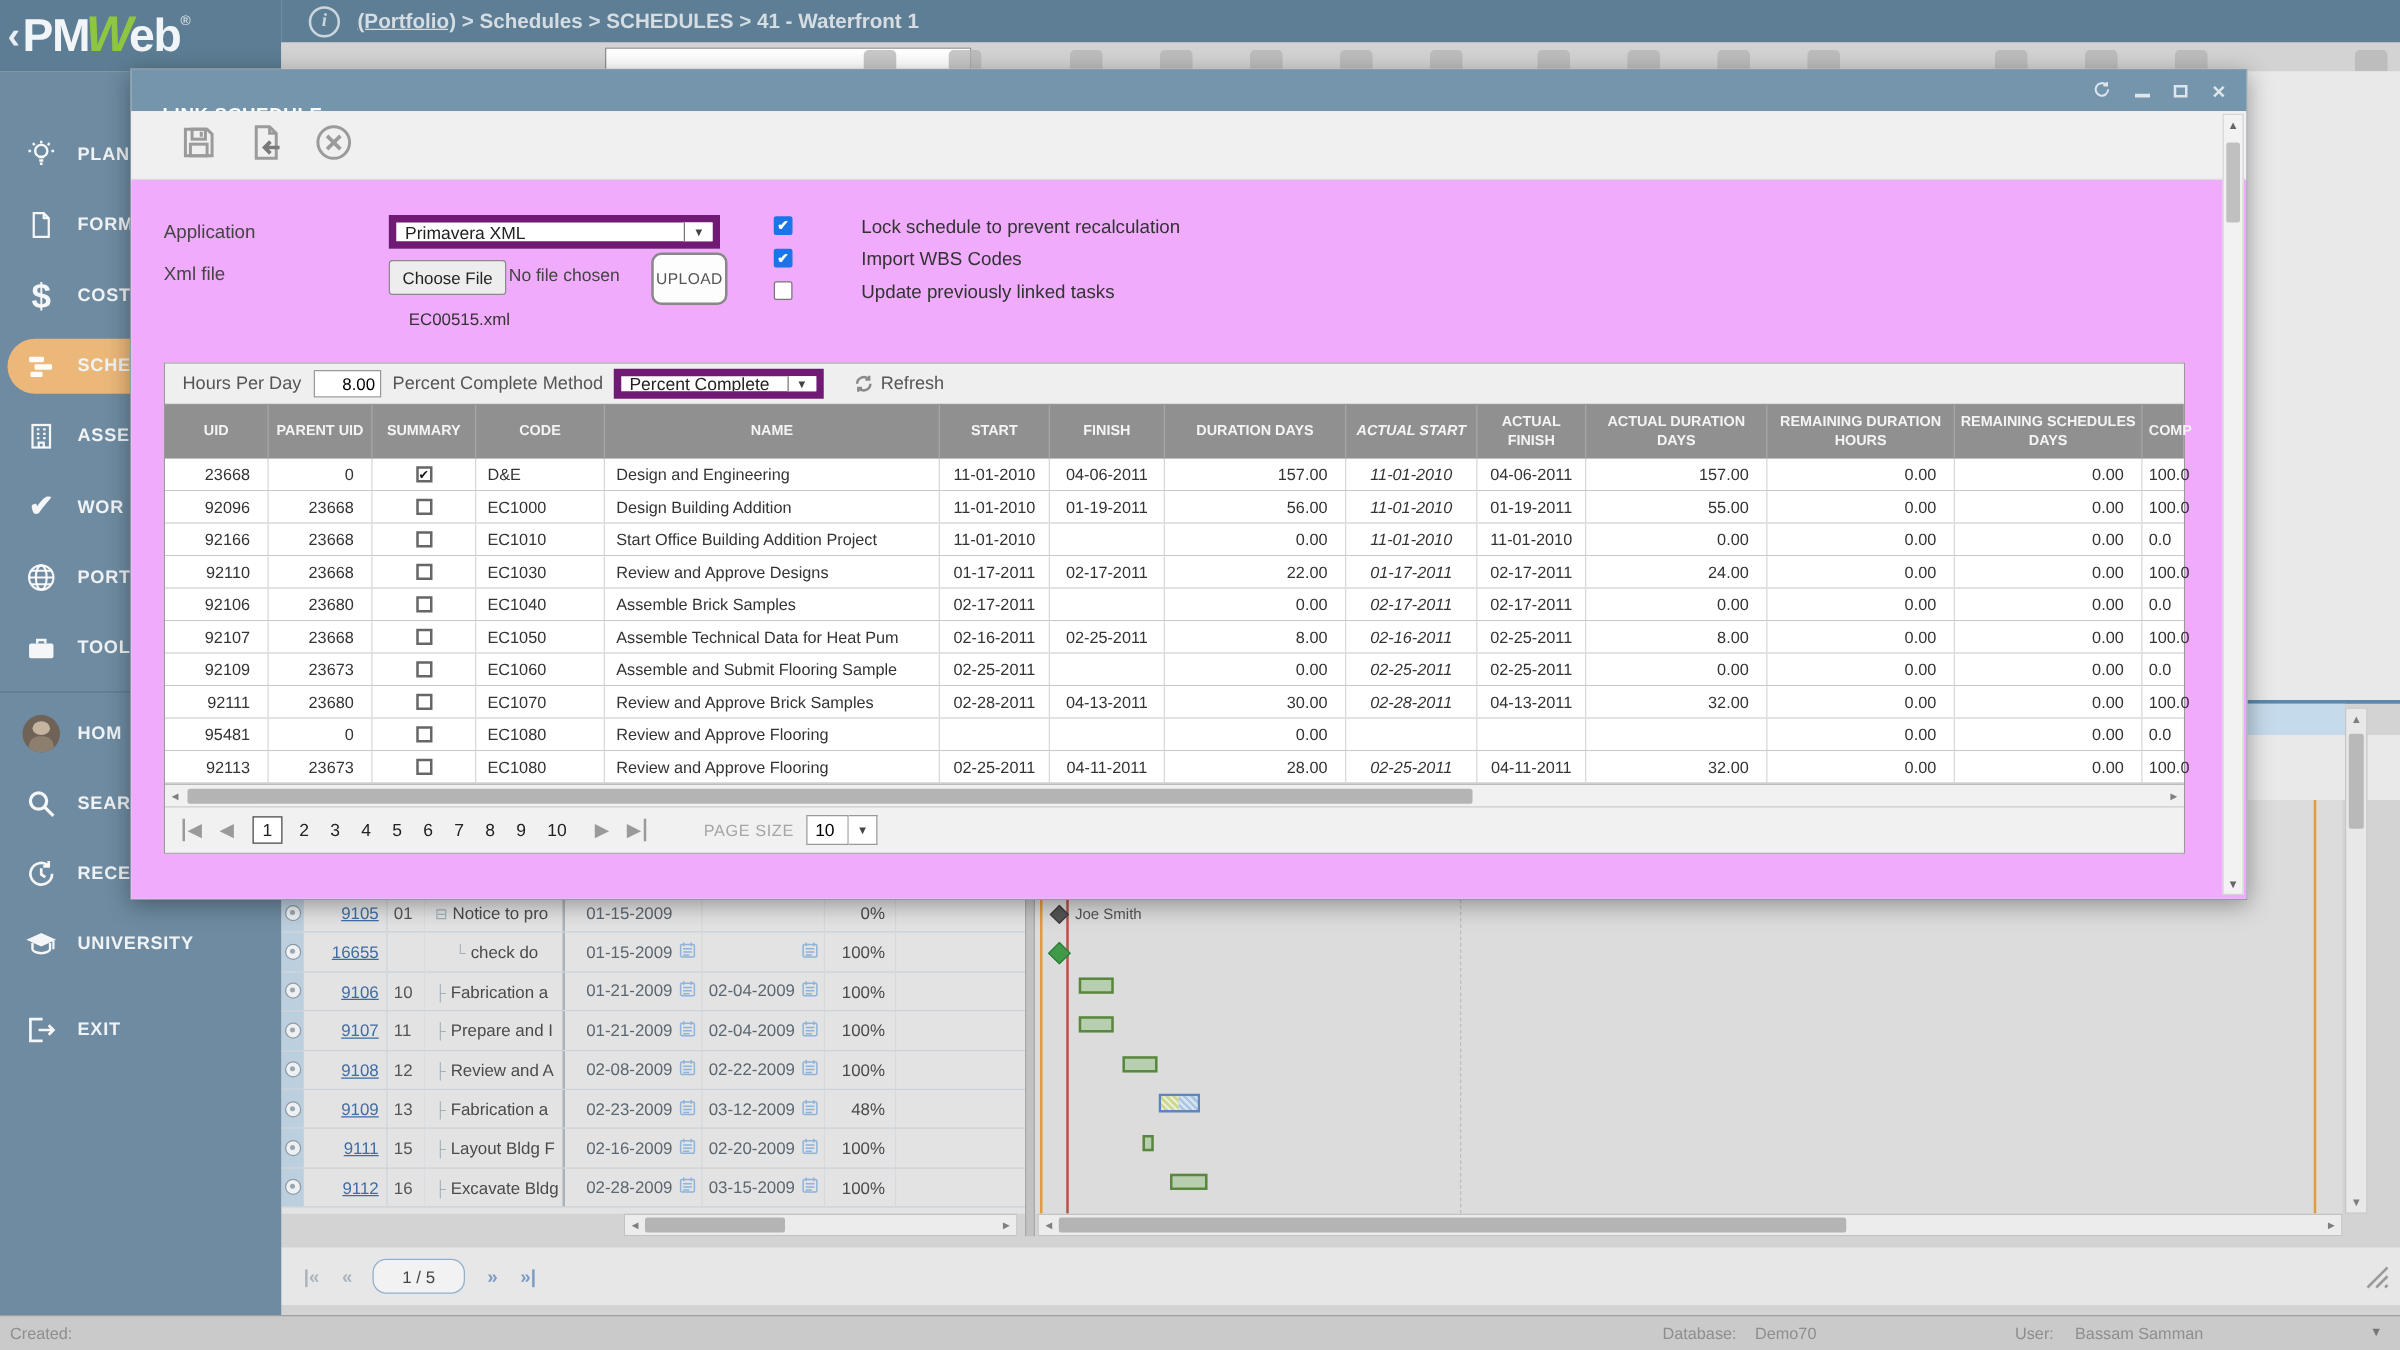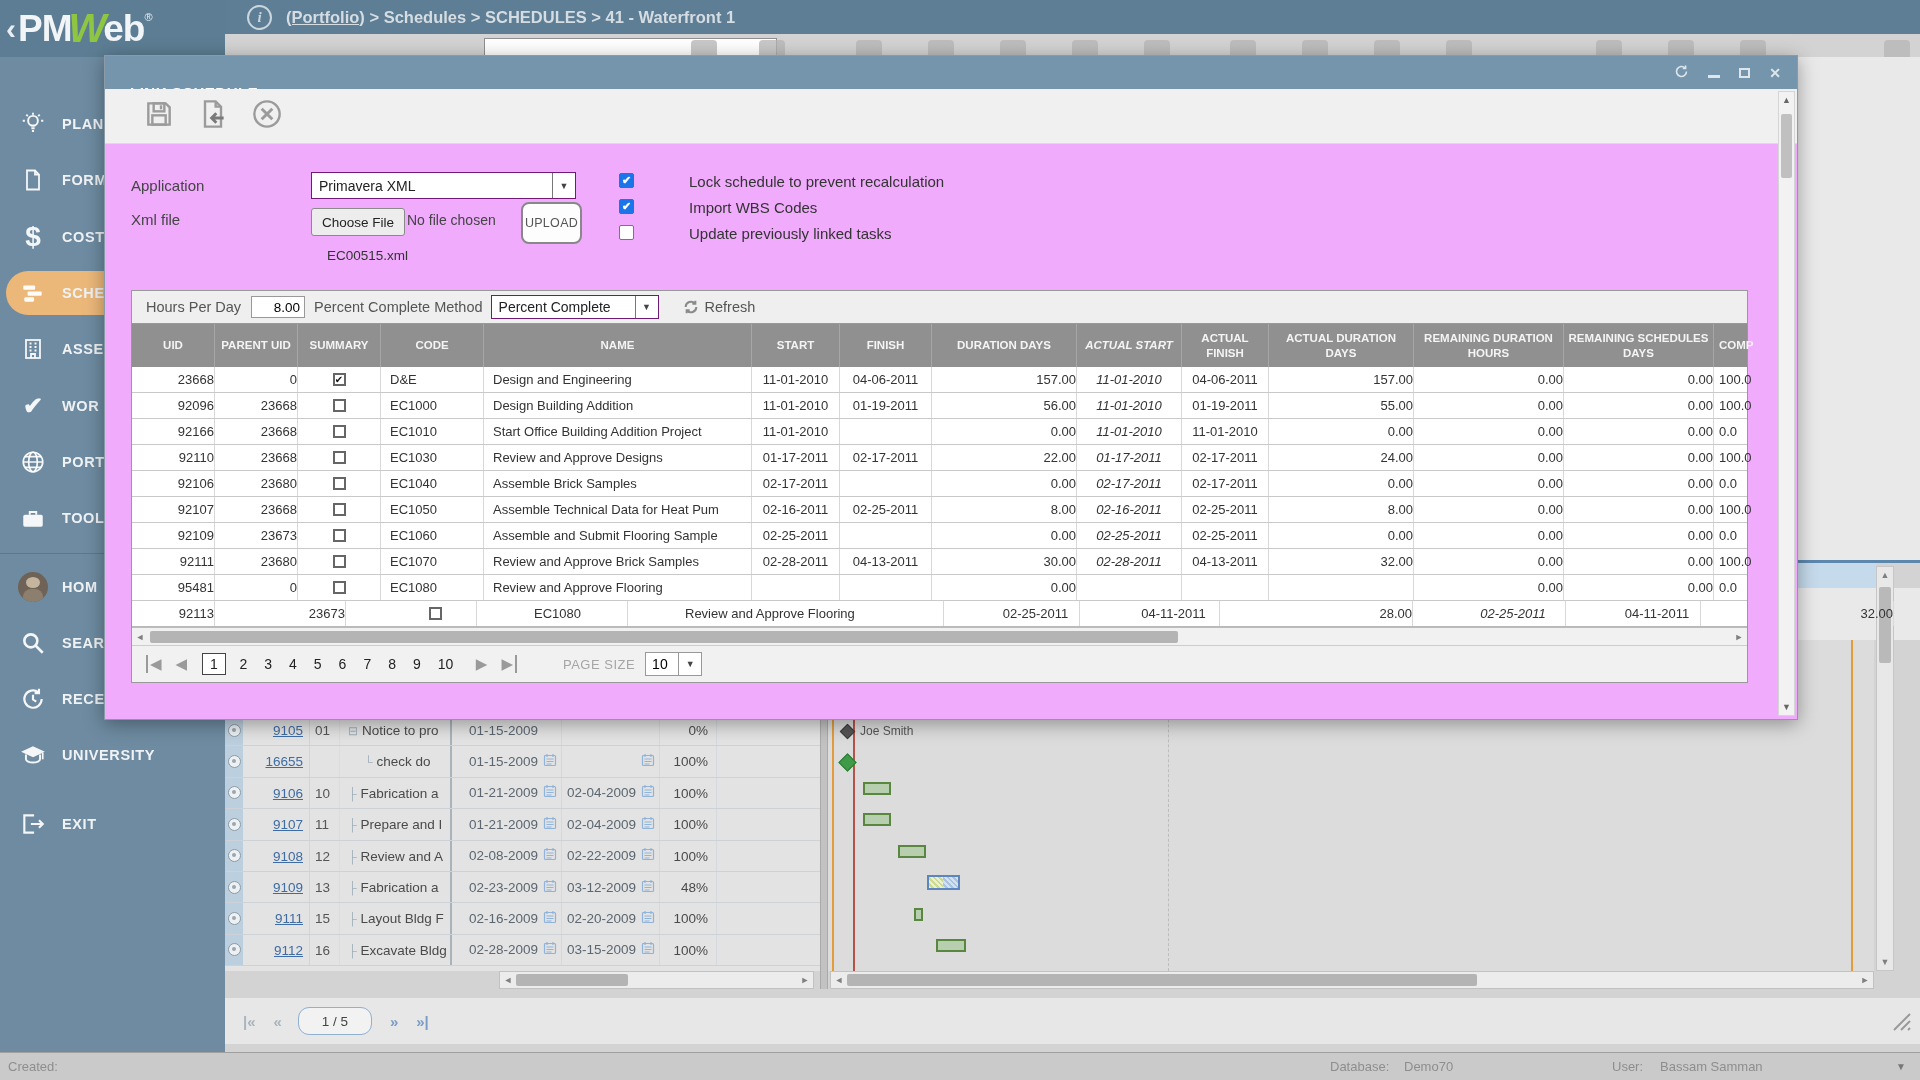--- a/index.html
+++ b/index.html
@@ -99,21 +99,21 @@
   #m-title .t{color:#fff;font-size:15px;font-weight:bold;letter-spacing:.5px;margin-left:25px;margin-top:40px;}
   #m-ctrls{position:absolute;right:16px;top:0;height:33px;display:flex;align-items:center;gap:19px;}
   #m-ctrls .c{color:#dde6ec;font-size:14px;line-height:1;}
   #m-ctrls .box{width:11px;height:10px;border:2px solid #dde6ec;box-sizing:border-box;}
   #m-ctrls .dash{width:12px;height:3px;background:#dde6ec;margin-top:8px;}
   #m-toolbar{position:absolute;left:0;top:33px;width:100%;height:55px;background:#f0f0f0;border-bottom:1px solid #dcdcdc;
              display:flex;align-items:center;gap:22px;padding-left:38px;box-sizing:border-box;}
   #m-body{position:absolute;left:0;top:88px;right:0;bottom:0;background:#f0abfc;}
 
   .f-label{position:absolute;font-size:15px;color:#444;}
-  .selectbox{position:absolute;height:27px;border:1px solid #701a75;box-sizing:border-box;display:flex;align-items:stretch;background:#fff;}
+  .selectbox{position:absolute;height:27px;border:6px solid #701a75;box-sizing:border-box;display:flex;align-items:stretch;background:#fff;}
   .selectbox .val{flex:1;font-size:14px;color:#222;display:flex;align-items:center;padding-left:7px;overflow:hidden;white-space:nowrap;}
   .selectbox .arr{width:22px;border-left:1px solid #777;display:flex;align-items:center;justify-content:center;color:#444;font-size:9px;background:#fff;}
   .cbrow{position:absolute;display:flex;height:20px;gap:47px;}
   .cb{width:15px;height:15px;border:1.5px solid #777;border-radius:2px;background:#fff;box-sizing:border-box;
       display:flex;align-items:center;justify-content:center;}
   .cb.checked{background:#1b74e8;border-color:#1b74e8;color:#fff;font-size:11px;font-weight:bold;}
   .cb.checked::after{content:"✔";}
   .cbrow .cbl{font-size:15px;color:#333;margin-left:8px;white-space:nowrap;}
   #choose-btn{position:absolute;height:26px;background:#ededed;border:1px solid #8a8a8a;border-radius:3px;
               font-size:13.5px;color:#222;display:flex;align-items:center;padding:0 10px;}
@@ -125,23 +125,23 @@
   
   #tbl-block{position:absolute;left:26px;top:234px;width:1617px;border:1px solid #999;box-sizing:border-box;background:#fff;}
   #g-toolbar{height:32px;background:#efefef;border-bottom:1px solid #999;display:flex;align-items:center;font-size:14.5px;color:#555;}
   #g-toolbar .inp{width:54px;height:22px;border:1px solid #999;font-size:13.5px;text-align:right;padding:0 4px;box-sizing:border-box;font-family:"Liberation Sans",sans-serif;}
   #g-toolbar .msel{position:static;height:24px;width:168px;}
   #refresh{display:flex;align-items:center;margin-left:24px;gap:6px;color:#555;}
   #thead{display:flex;height:43px;background:#909090;}
   .hcell{border-right:1px solid #a6a6a6;box-sizing:border-box;color:#f4f4f4;font-size:11.5px;font-weight:bold;
          display:flex;align-items:center;justify-content:center;text-align:center;line-height:1.3;padding:0 4px;}
   #tbody .trow{display:flex;height:26px;border-bottom:1px solid #c9c9c9;box-sizing:border-box;font-size:13px;color:#333;background:#fff;}
-  #tbody .trow:last-child{border-bottom:1px solid #b9b9b9;gap:48px;}
+  #tbody .trow:last-child{border-bottom:1px solid #b9b9b9;}
   .tcell{border-right:1px solid #d8d8d8;box-sizing:border-box;display:flex;align-items:center;white-space:nowrap;overflow:hidden;}
-  .tnum{justify-content:flex-end;padding-right:0;}
+  .tnum{justify-content:flex-end;padding-right:14px;}
   .tdate{justify-content:center;}
   .ttext{justify-content:flex-start;padding-left:9px;}
   .tcent{justify-content:center;}
   .chk{width:13px;height:13px;border:2px solid #666;box-sizing:border-box;background:#fff;display:flex;align-items:center;justify-content:center;font-size:10px;color:#111;}
   .chk.checked::after{content:"✔";}
   
   .c0{width:83px;flex:0 0 83px;} .c1{width:83px;flex:0 0 83px;} .c2{width:83px;flex:0 0 83px;}
   .c3{width:103px;flex:0 0 103px;} .c4{width:268px;flex:0 0 268px;} .c5{width:88px;flex:0 0 88px;}
   .c6{width:92px;flex:0 0 92px;} .c7{width:145px;flex:0 0 145px;} .c8{width:105px;flex:0 0 105px;font-style:italic;}
   .c9{width:87px;flex:0 0 87px;} .c10{width:145px;flex:0 0 145px;} .c11{width:150px;flex:0 0 150px;}

